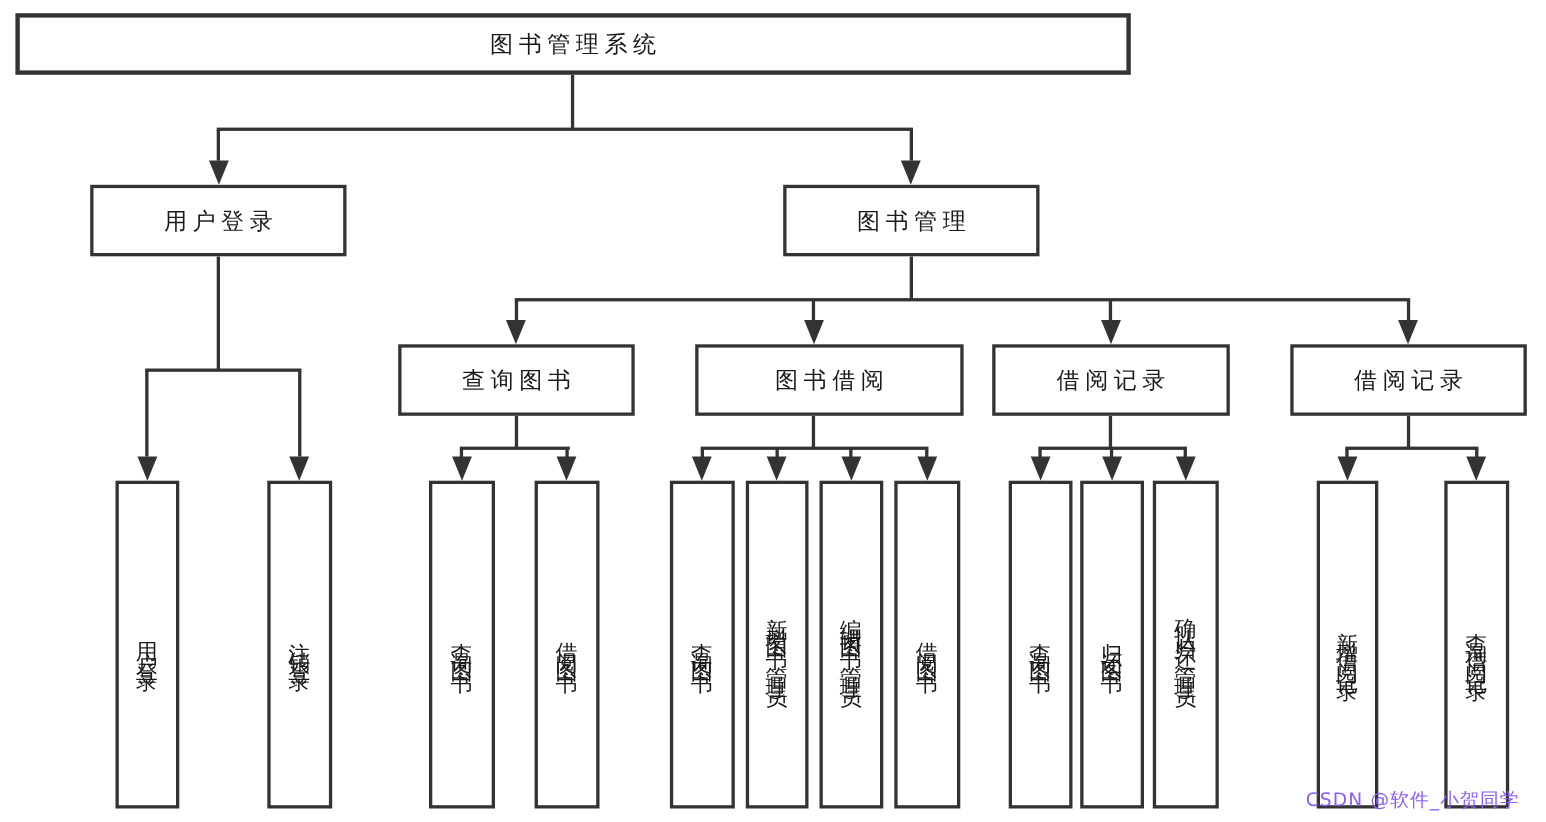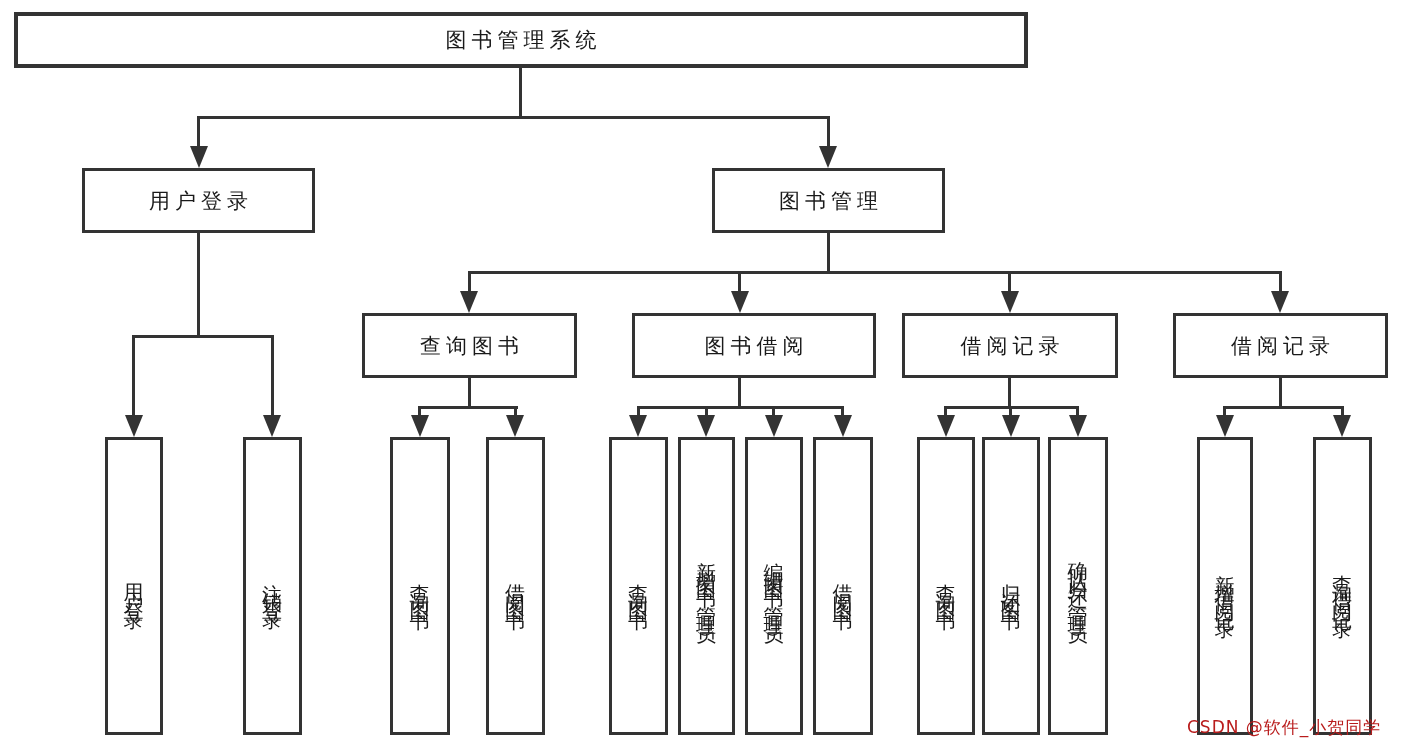--- a/index.html
+++ b/index.html
@@ -50,21 +50,21 @@
     border-left: 9px solid transparent;
     border-right: 9px solid transparent;
     border-top: 22px solid #333333;
     z-index: 1;
   }
   .watermark {
     position: absolute;
     left: 1187px;
     top: 716px;
     font-size: 17px;
-    color: #b91c1c;
+    color: #8b5cf6;
     letter-spacing: 1px;
     white-space: nowrap;
     z-index: 5;
   }
 </style>
 </head>
 <body>
 
 <div id="canvas">
 

